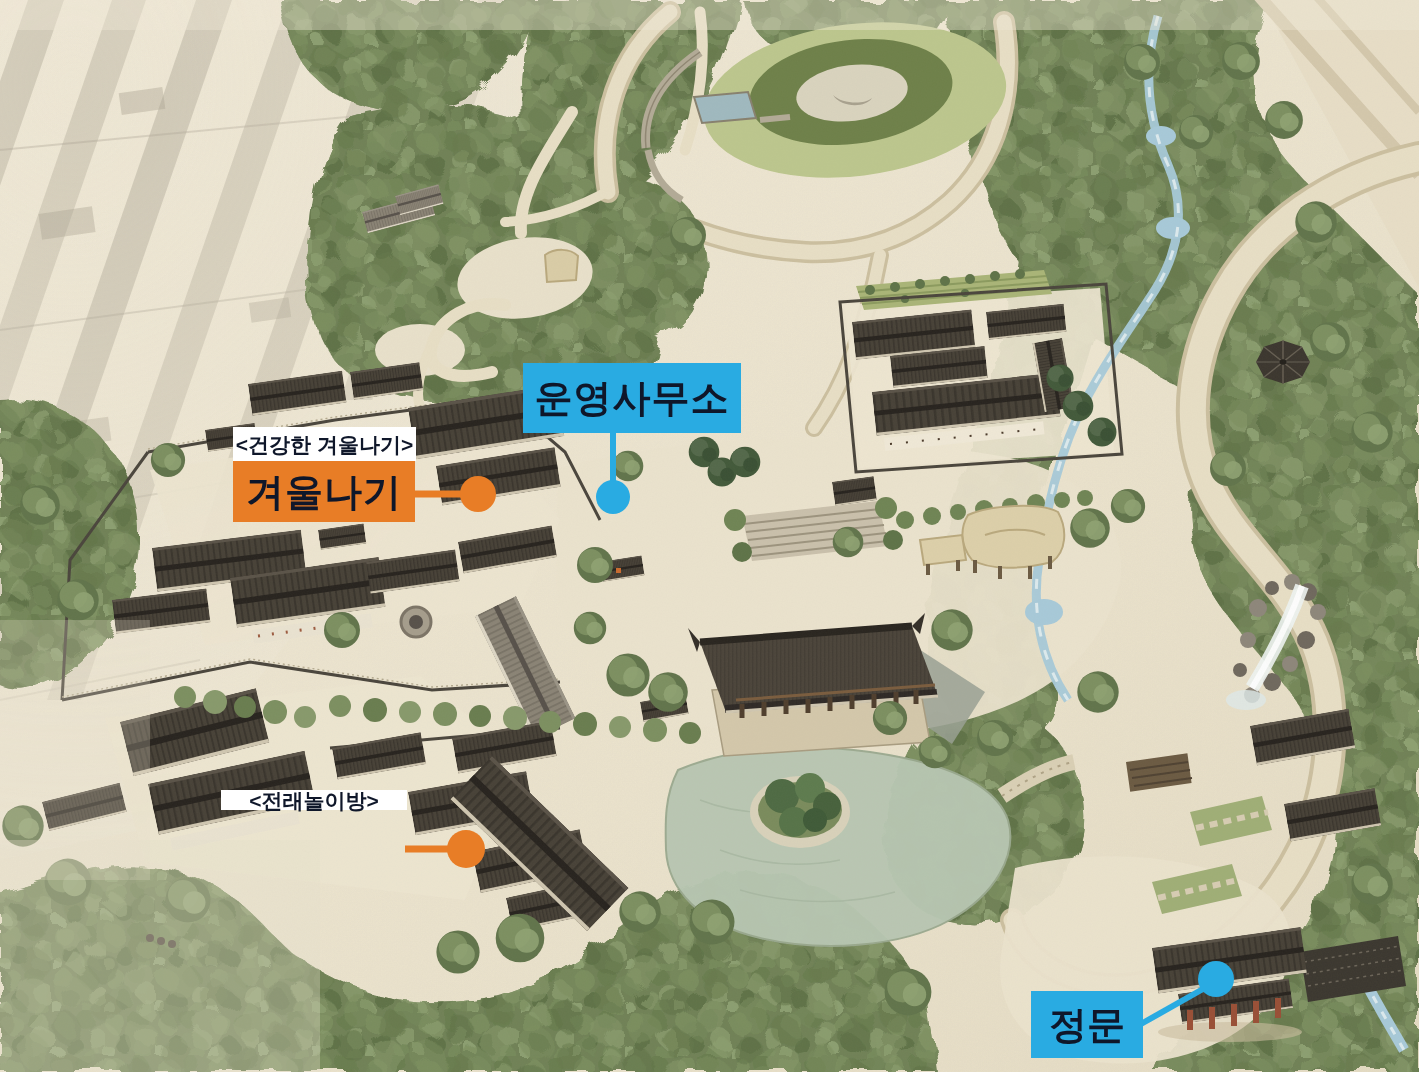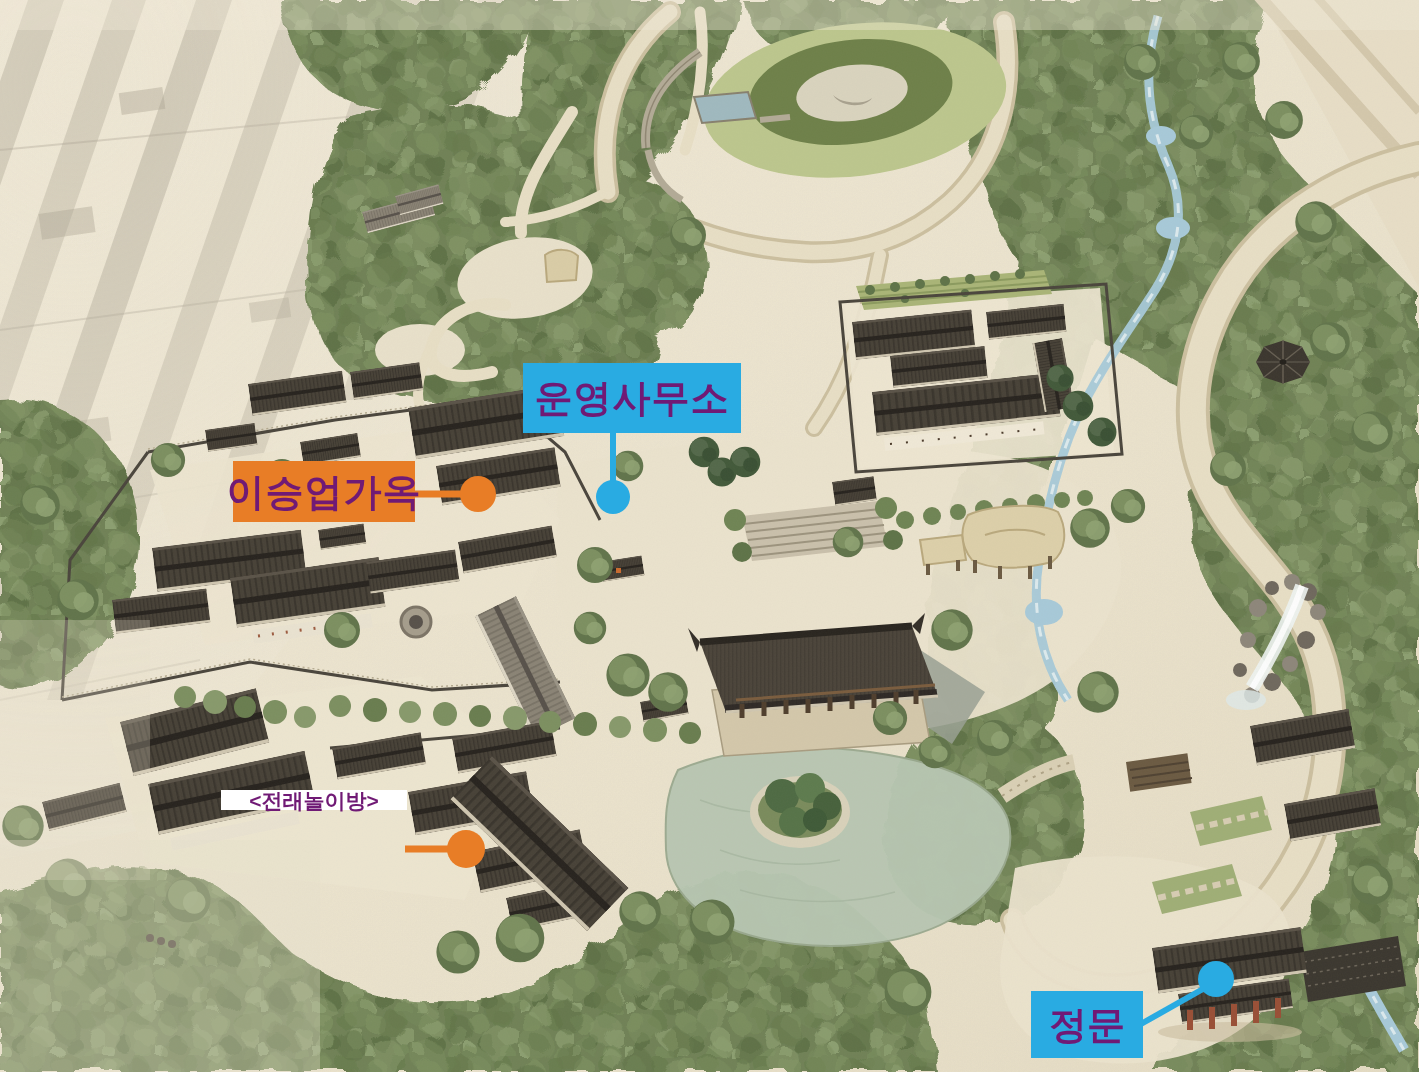--- a/index.html
+++ b/index.html
@@ -5,21 +5,21 @@
   html,body{margin:0;padding:0;background:#d8d0bc;}
   .stage{
     position:relative;width:1419px;height:1072px;overflow:hidden;
     background:#EBE3CF;
     font-family:"Liberation Sans","DejaVu Sans",sans-serif;
   }
   .stage svg.map{position:absolute;left:0;top:0;z-index:1;}
   .stage svg.overlay{position:absolute;left:0;top:0;z-index:2;pointer-events:none;}
   .callout{
     position:absolute;z-index:3;display:flex;align-items:center;justify-content:center;
-    font-weight:bold;color:#701a75;line-height:1;white-space:nowrap;
+    font-weight:bold;color:#0f172a;line-height:1;white-space:nowrap;
   }
   .co-blue{background:#29ABE2;}
   .co-orange{background:#E87D26;}
   .co-tag{background:#FFFFFF;}
   .co-main{font-size:38px;letter-spacing:1px;}
   .co-tag{font-size:21px;letter-spacing:0px;}
   .blue-line{stroke:#29ABE2;stroke-width:6;}
   .orange-line{stroke:#E87D26;stroke-width:7;}
   .blue-dot{fill:#29ABE2;}
   .orange-dot{fill:#E87D26;}
@@ -471,22 +471,25 @@
   <line x1="405" y1="849" x2="450" y2="849" class="orange-line" stroke="#E87D26"></line>
   <circle cx="466" cy="849" r="19" class="orange-dot" fill="#E87D26"></circle>
   <line x1="1141" y1="1024" x2="1210" y2="985" class="blue-line" stroke="#29ABE2"></line>
   <circle cx="1216" cy="979" r="18" class="blue-dot" fill="#29ABE2"></circle>
 </svg>
 
 <div class="callout co-blue co-main" style="left:523px;top:363px;width:218px;height:70px;">
   <span>운영사무소</span>
 </div>
 
+<div class="callout co-tag" style="left:233px;top:427px;width:183px;height:34px;">
+  <span>&lt;건강한 겨울나기&gt;</span>
+</div>
 <div class="callout co-orange co-main" style="left:233px;top:461px;width:182px;height:61px;">
-  <span>이승업가옥</span>
+  <span>겨울나기</span>
 </div>
 
 <div class="callout co-tag" style="left:221px;top:790px;width:186px;height:20px;">
   <span>&lt;전래놀이방&gt;</span>
 </div>
 
 <div class="callout co-blue" style="left:1031px;top:991px;width:112px;height:67px;font-size:38px;text-align:center;">
   <span>정문</span>
 </div>
 

